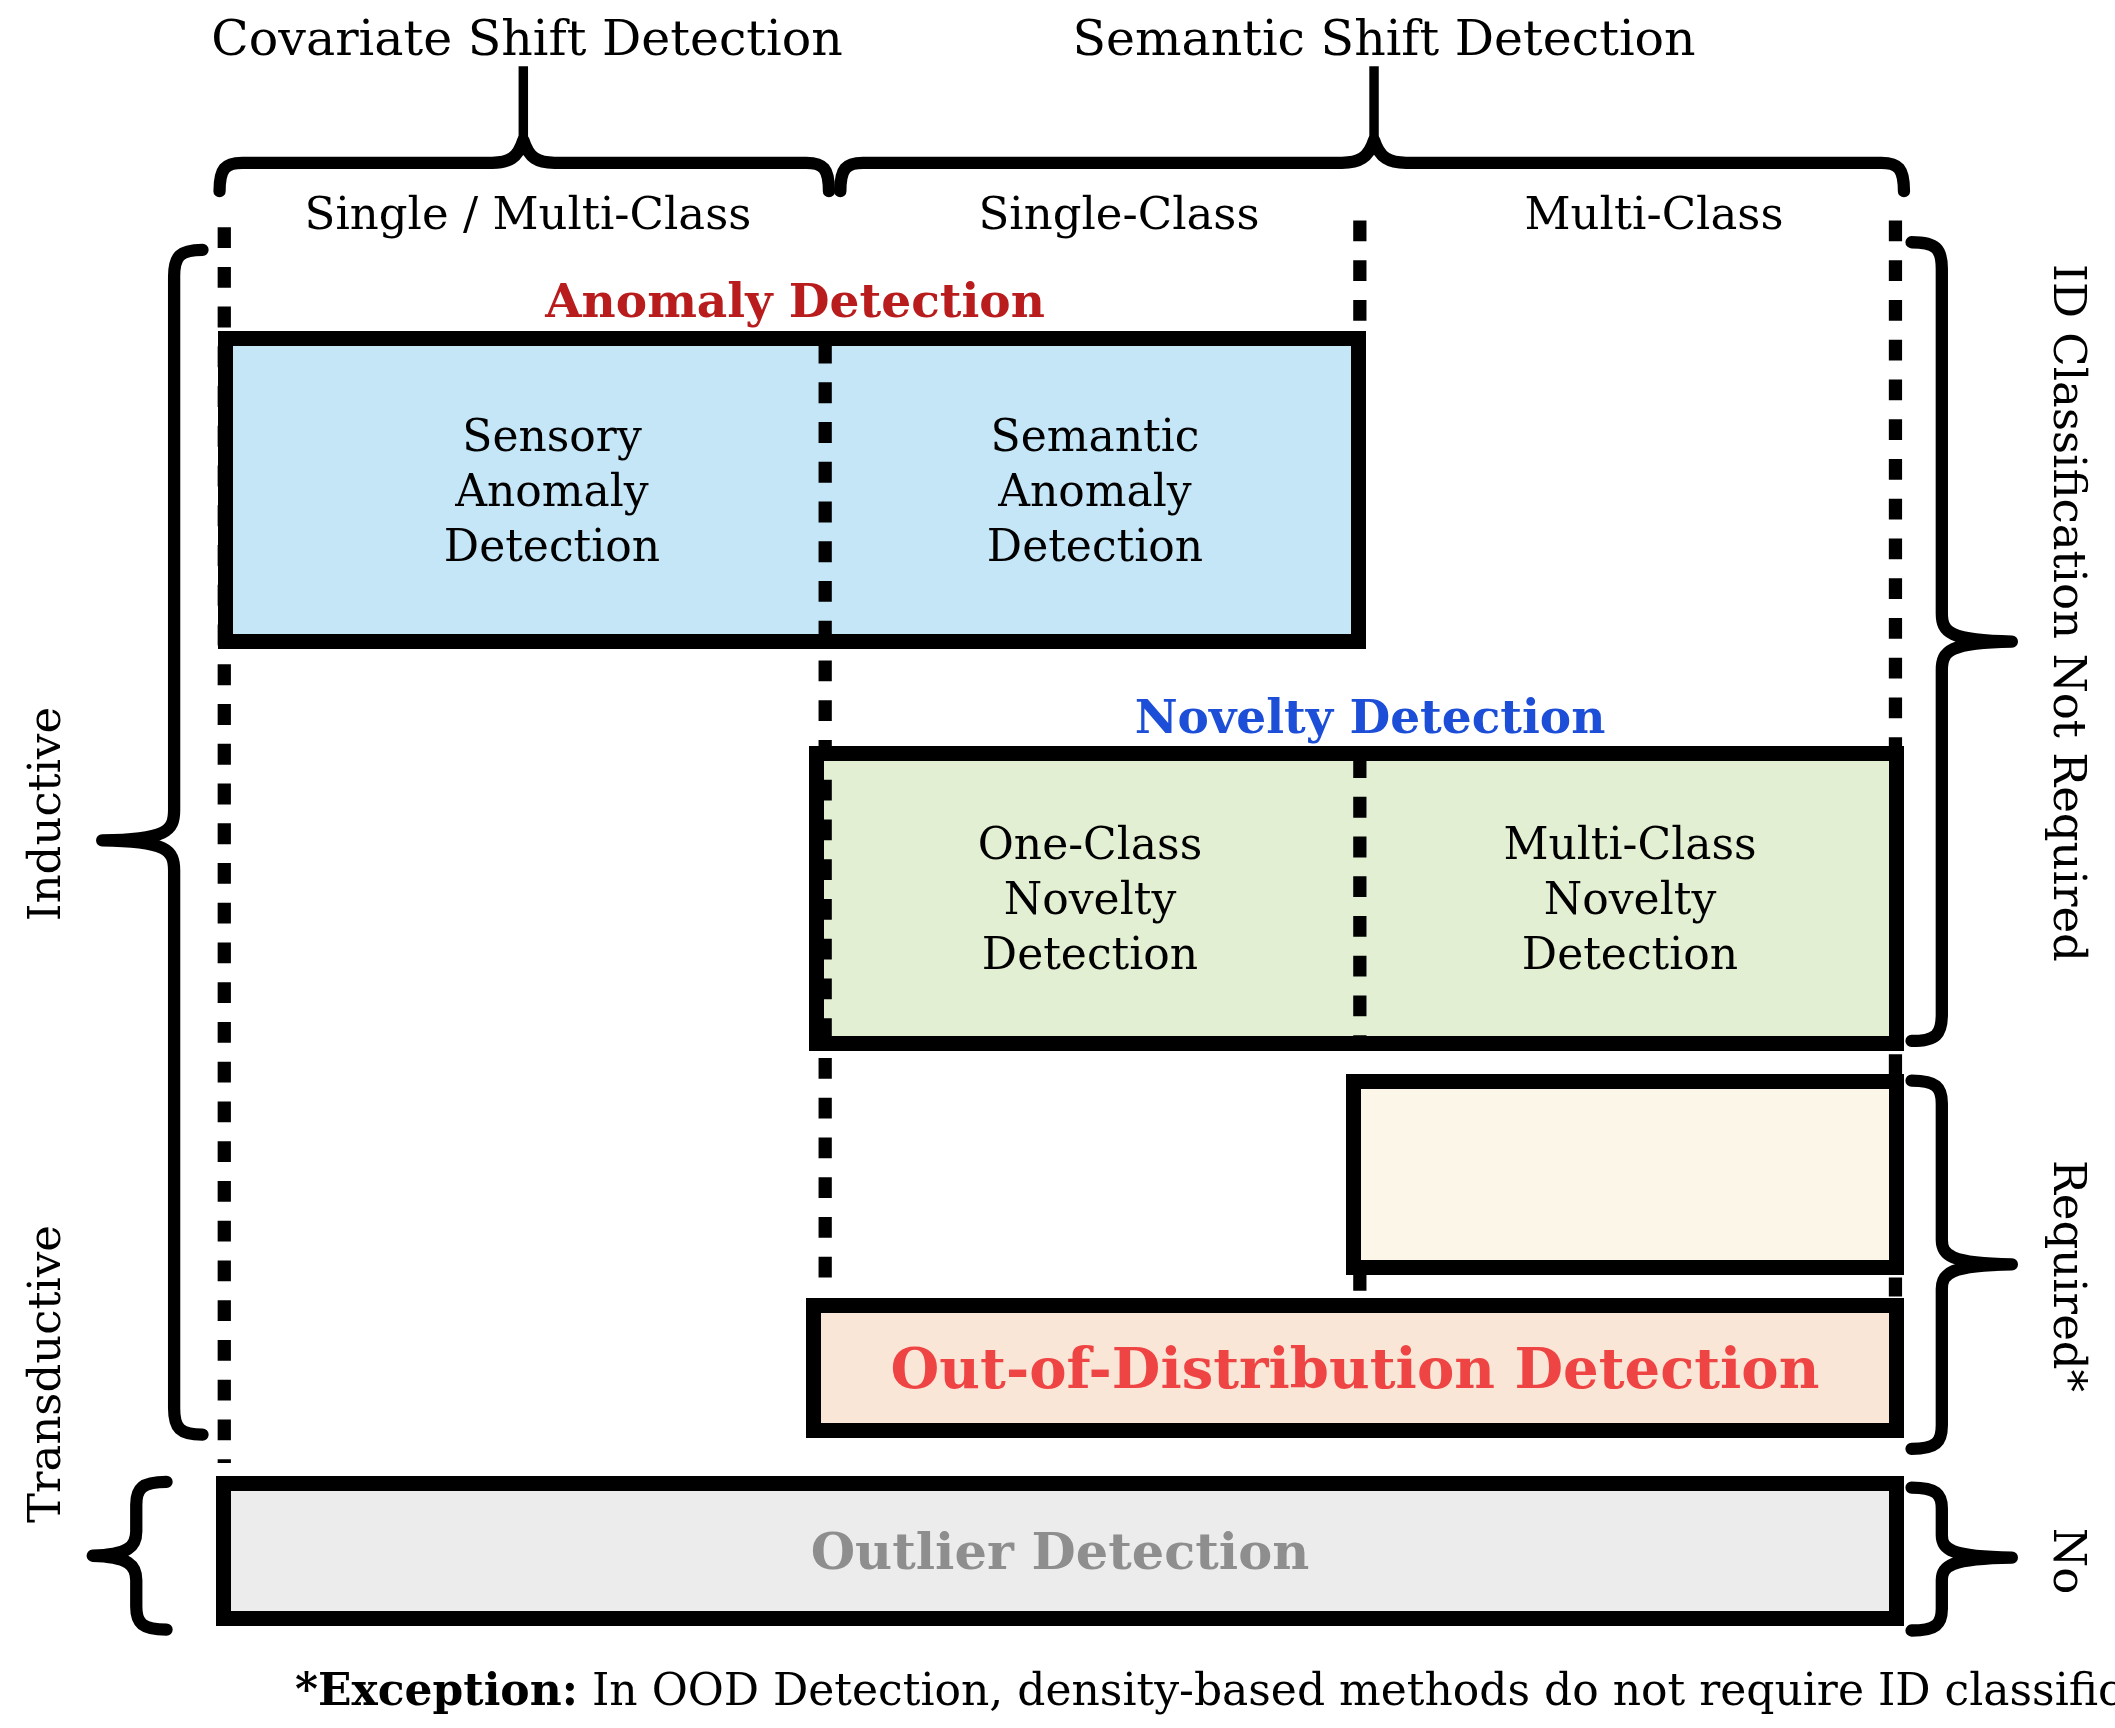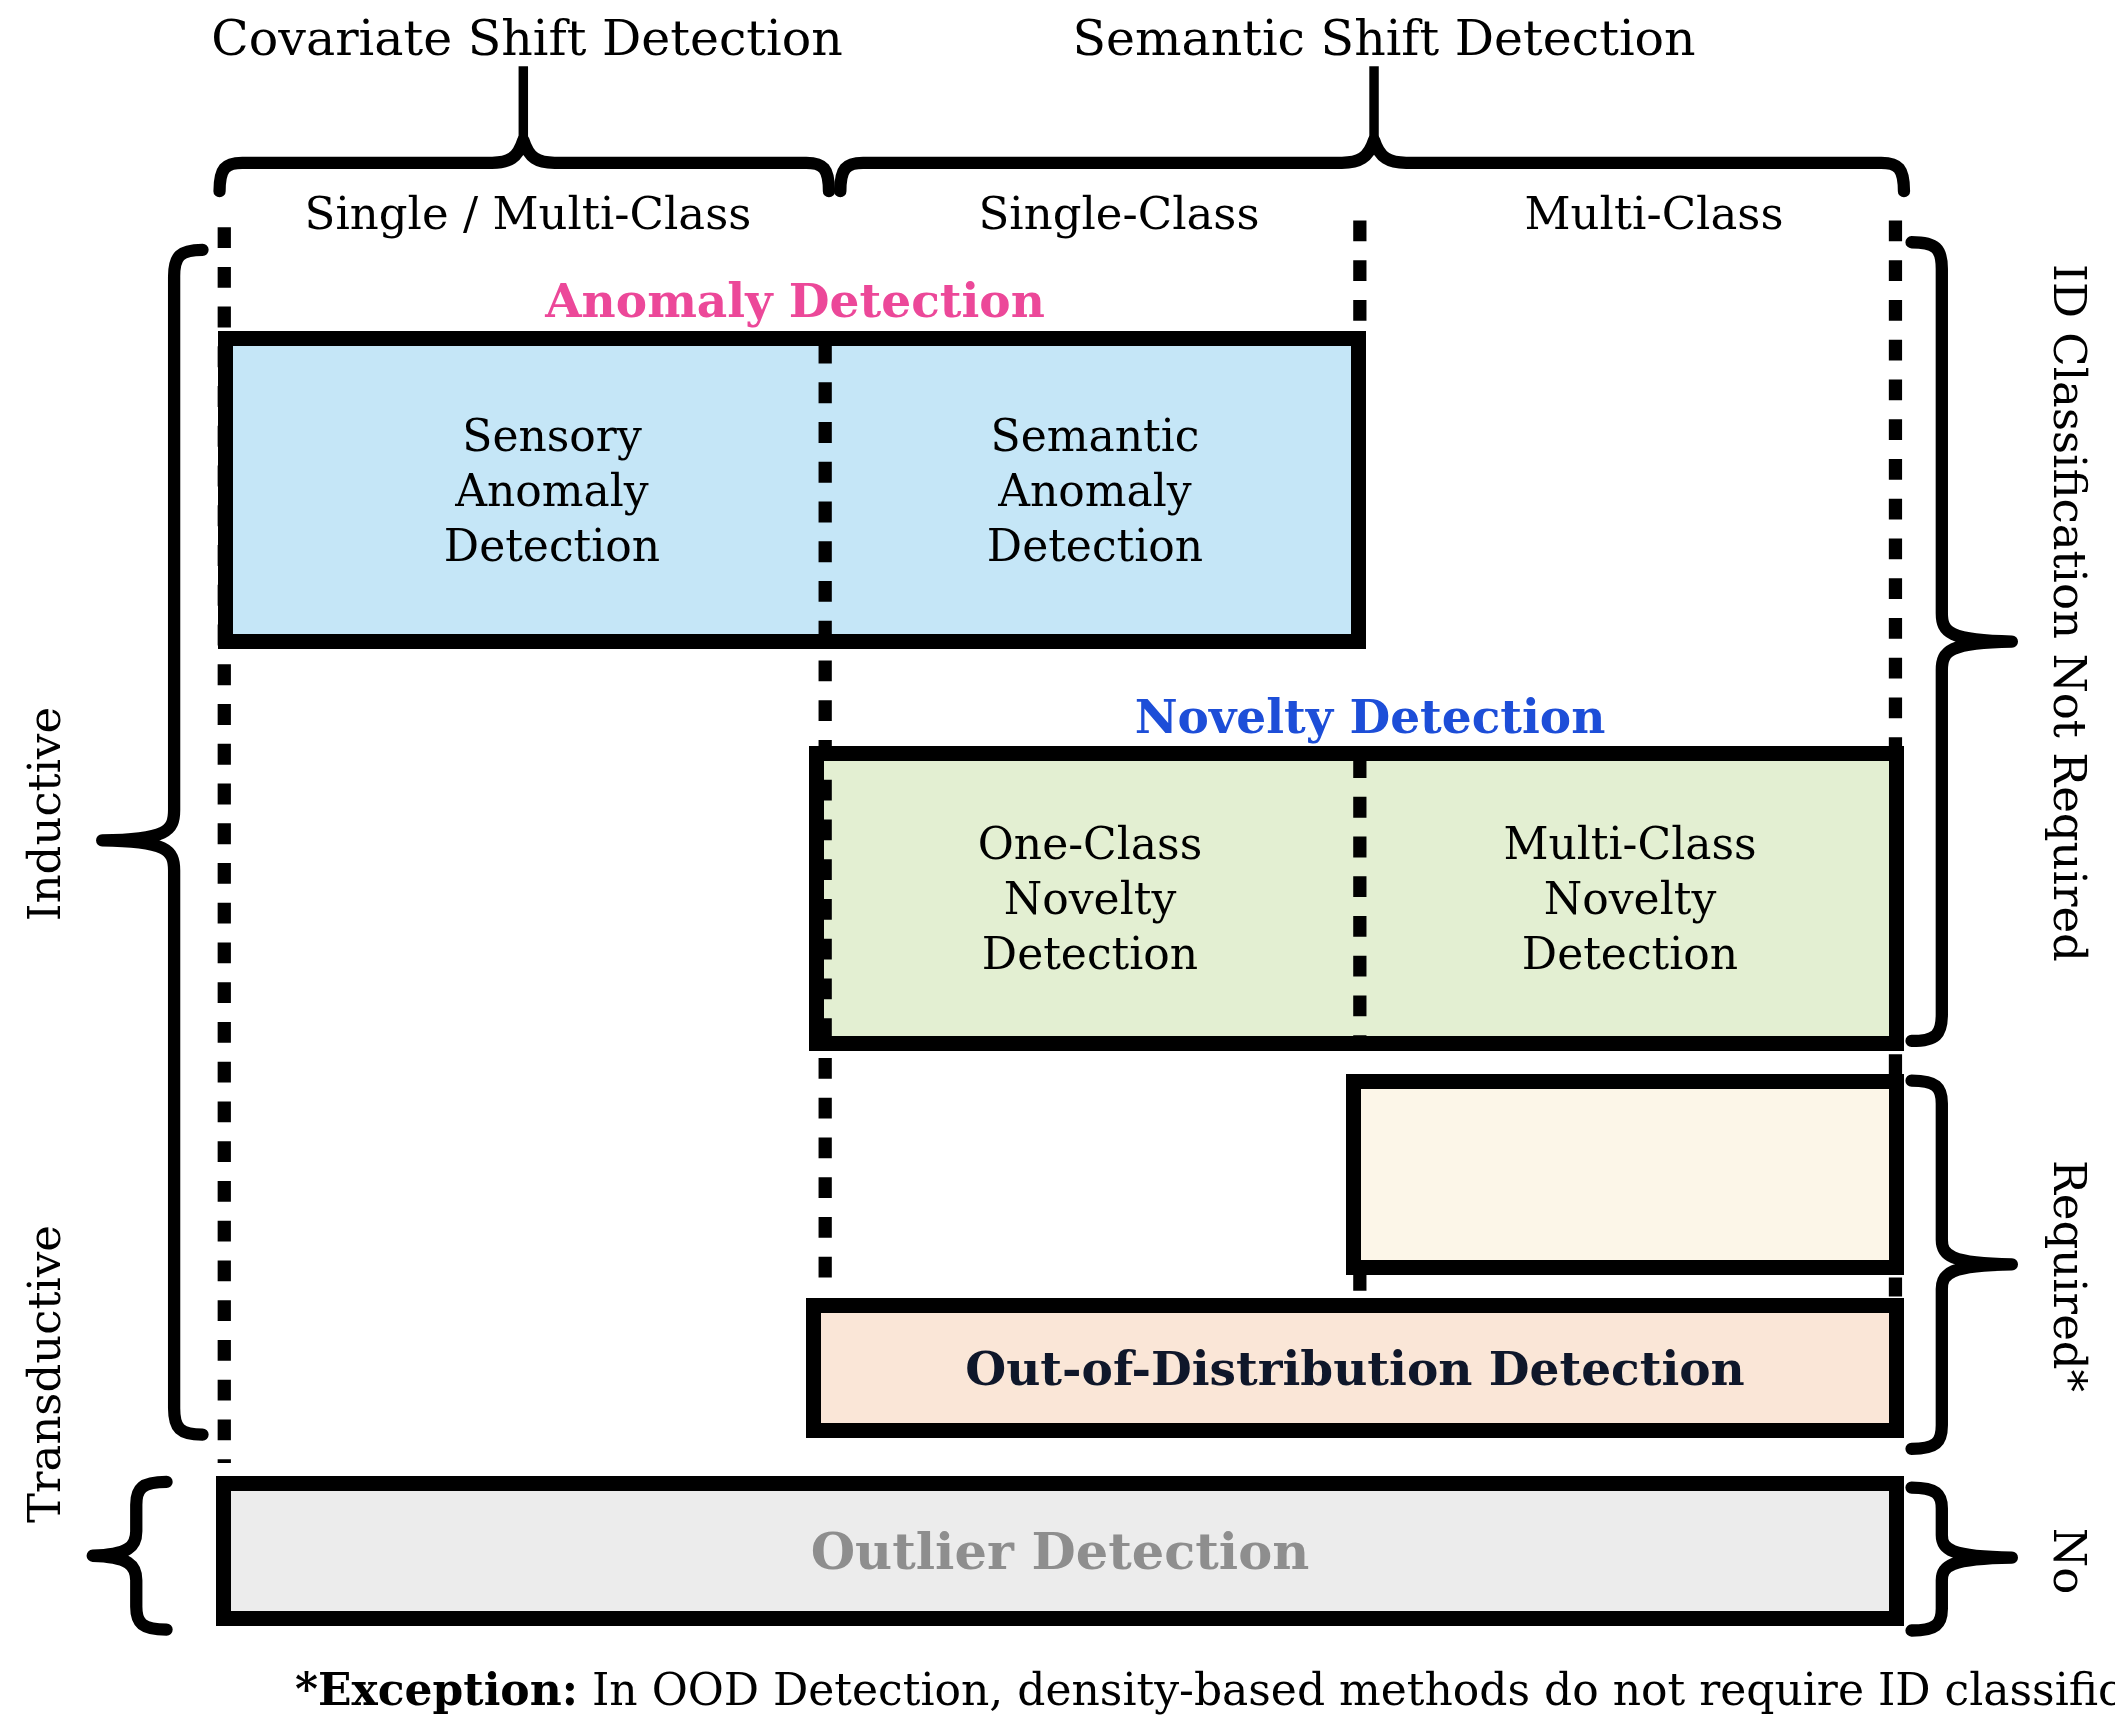--- a/index.html
+++ b/index.html
@@ -15,24 +15,24 @@
   .rot-left{transform:translate(-50%,-50%) rotate(-90deg);font-size:45px;white-space:nowrap;}
   .rot-right{transform:translate(-50%,-50%) rotate(90deg);font-size:45px;white-space:nowrap;}
   .box{position:absolute;border:15px solid #000;box-sizing:border-box;}
   .box-anomaly{background:#c5e6f7;}
   .box-novelty{background:#e3efd2;}
   .box-osr{background:#fcf6e8;}
   .box-ood{background:#fae6d7;}
   .box-outlier{background:#ececec;}
   .cell{white-space:pre-line;text-align:center;font-size:44px;line-height:55px;}
   .gtitle{font-weight:bold;font-size:47px;text-align:center;white-space:nowrap;}
-  .t-anomaly{color:#ec4899;}
+  .t-anomaly{color:#b91c1c;}
   .t-novelty{color:#1d4ed8;}
   .t-osr{color:#b8881c;font-weight:bold;font-size:45px;line-height:57px;white-space:pre-line;text-align:center;}
-  .t-ood{color:#0f172a;font-weight:bold;font-size:47px;white-space:nowrap;}
+  .t-ood{color:#ef4444;font-weight:bold;font-size:56px;white-space:nowrap;}
   .t-outlier{color:#8e8e8e;font-weight:bold;font-size:51px;white-space:nowrap;}
   .footnote{font-size:44px;white-space:nowrap;}
   .footnote b{font-weight:bold;}
   svg.overlay{position:absolute;left:0;top:0;width:2115px;height:1728px;pointer-events:none;}
 </style>
 </head>
 <body>
 
 <div id="stage">
 

